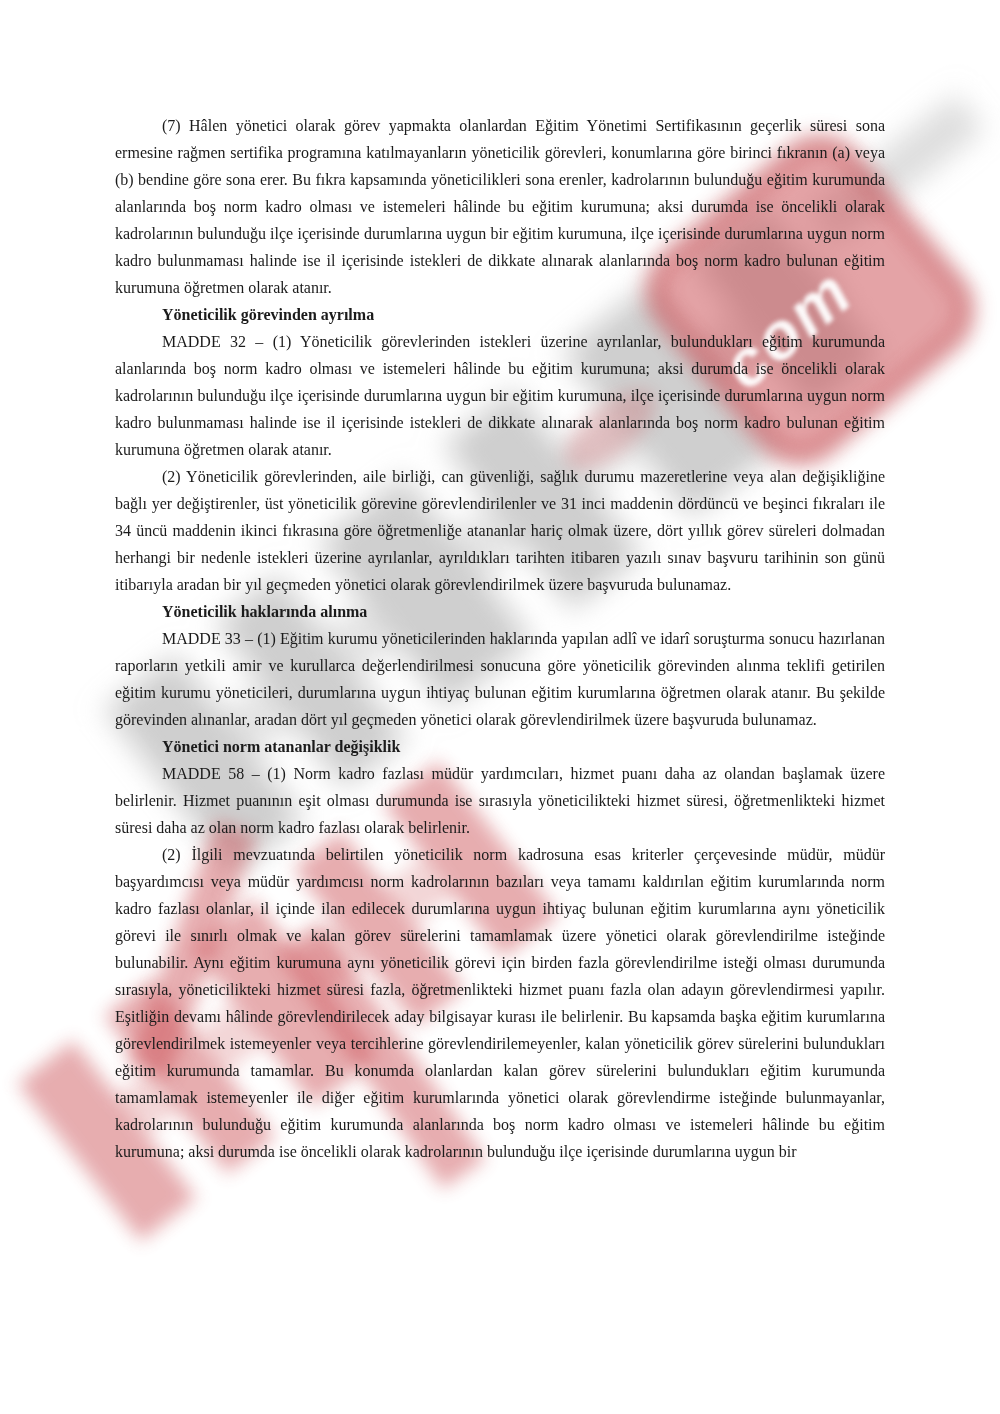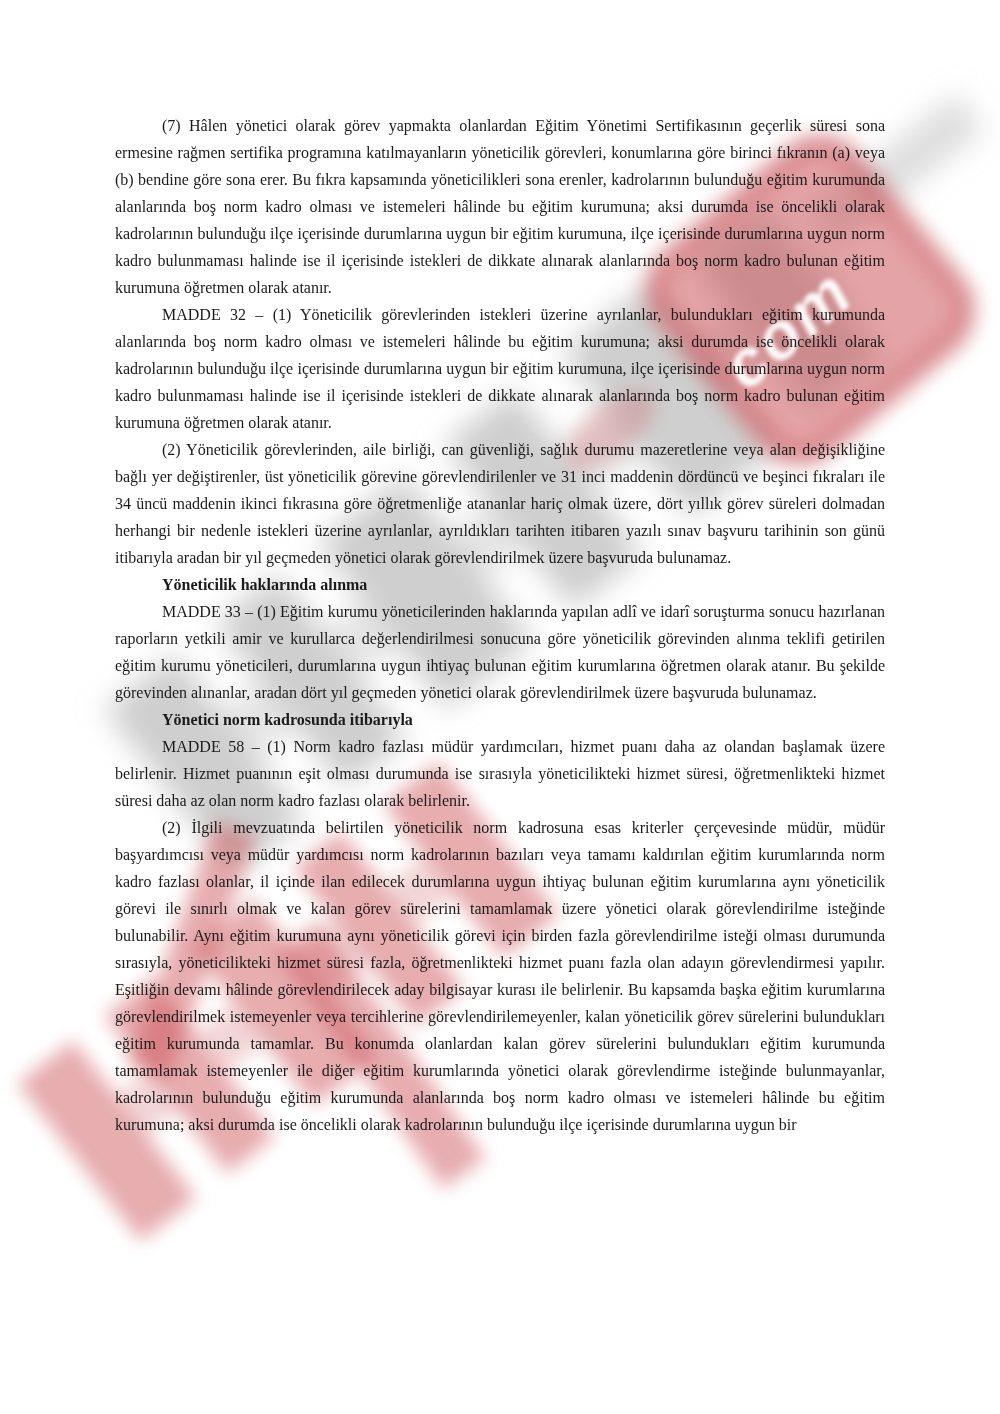--- a/index.html
+++ b/index.html
@@ -81,29 +81,30 @@
       <text x="702" y="330" font-family="Liberation Sans, sans-serif" font-size="66" font-weight="bold" font-style="italic" fill="#ffffff" opacity="0.95" filter="url(#blurSm)" letter-spacing="3">com</text>
     </g>
 
     <ellipse cx="610" cy="430" rx="55" ry="25" transform="rotate(-40 610 430)" opacity="0.25" filter="url(#blurMed)" fill="#c94a50"></ellipse>
   </svg>
 
   <div class="content">
 
     <p><span>(7) Hâlen yönetici olarak görev yapmakta olanlardan Eğitim Yönetimi Sertifikasının geçerlik süresi sona ermesine rağmen sertifika programına katılmayanların yöneticilik görevleri, konumlarına göre birinci fıkranın (a) veya (b) bendine göre sona erer. Bu fıkra kapsamında yöneticilikleri sona erenler, kadrolarının bulunduğu eğitim kurumunda alanlarında boş norm kadro olması ve istemeleri hâlinde bu eğitim kurumuna; aksi durumda ise öncelikli olarak kadrolarının bulunduğu ilçe içerisinde durumlarına uygun bir eğitim kurumuna, ilçe içerisinde durumlarına uygun norm kadro bulunmaması halinde ise il içerisinde istekleri de dikkate alınarak alanlarında boş norm kadro bulunan eğitim kurumuna öğretmen olarak atanır.</span></p>
 
+    <p class="heading"><span>Yöneticilik görevinden ayrılma</span></p>
 
     <p><b>MADDE 32 –</b><span> (1) Yöneticilik görevlerinden istekleri üzerine ayrılanlar, bulundukları eğitim kurumunda alanlarında boş norm kadro olması ve istemeleri hâlinde bu eğitim kurumuna; aksi durumda ise öncelikli olarak kadrolarının bulunduğu ilçe içerisinde durumlarına uygun bir eğitim kurumuna, ilçe içerisinde durumlarına uygun norm kadro bulunmaması halinde ise il içerisinde istekleri de dikkate alınarak alanlarında boş norm kadro bulunan eğitim kurumuna öğretmen olarak atanır.</span></p>
 
     <p><span>(2) Yöneticilik görevlerinden, aile birliği, can güvenliği, sağlık durumu mazeretlerine veya alan değişikliğine bağlı yer değiştirenler, üst yöneticilik görevine görevlendirilenler ve 31 inci maddenin dördüncü ve beşinci fıkraları ile 34 üncü maddenin ikinci fıkrasına göre öğretmenliğe atananlar hariç olmak üzere, dört yıllık görev süreleri dolmadan herhangi bir nedenle istekleri üzerine ayrılanlar, ayrıldıkları tarihten itibaren yazılı sınav başvuru tarihinin son günü itibarıyla aradan bir yıl geçmeden yönetici olarak görevlendirilmek üzere başvuruda bulunamaz.</span></p>
 
     <p class="heading"><span>Yöneticilik haklarında alınma</span></p>
 
     <p><b>MADDE 33 –</b><span> (1) Eğitim kurumu yöneticilerinden haklarında yapılan adlî ve idarî soruşturma sonucu hazırlanan raporların yetkili amir ve kurullarca değerlendirilmesi sonucuna göre yöneticilik görevinden alınma teklifi getirilen eğitim kurumu yöneticileri, durumlarına uygun ihtiyaç bulunan eğitim kurumlarına öğretmen olarak atanır. Bu şekilde görevinden alınanlar, aradan dört yıl geçmeden yönetici olarak görevlendirilmek üzere başvuruda bulunamaz.</span></p>
 
-    <p class="heading"><span>Yönetici norm kadrosunda itibarıyla</span></p>
+    <p class="heading"><span>Yönetici norm atananlar değişiklik</span></p>
 
     <p><b>MADDE 58 –</b><span> (1) Norm kadro fazlası müdür yardımcıları, hizmet puanı daha az olandan başlamak üzere belirlenir. Hizmet puanının eşit olması durumunda ise sırasıyla yöneticilikteki hizmet süresi, öğretmenlikteki hizmet süresi daha az olan norm kadro fazlası olarak belirlenir.</span></p>
 
     <p><span>(2) İlgili mevzuatında belirtilen yöneticilik norm kadrosuna esas kriterler çerçevesinde müdür, müdür başyardımcısı veya müdür yardımcısı norm kadrolarının bazıları veya tamamı kaldırılan eğitim kurumlarında norm kadro fazlası olanlar, il içinde ilan edilecek durumlarına uygun ihtiyaç bulunan eğitim kurumlarına aynı yöneticilik görevi ile sınırlı olmak ve kalan görev sürelerini tamamlamak üzere yönetici olarak görevlendirilme isteğinde bulunabilir. Aynı eğitim kurumuna aynı yöneticilik görevi için birden fazla görevlendirilme isteği olması durumunda sırasıyla, yöneticilikteki hizmet süresi fazla, öğretmenlikteki hizmet puanı fazla olan adayın görevlendirmesi yapılır. Eşitliğin devamı hâlinde görevlendirilecek aday bilgisayar kurası ile belirlenir. Bu kapsamda başka eğitim kurumlarına görevlendirilmek istemeyenler veya tercihlerine görevlendirilemeyenler, kalan yöneticilik görev sürelerini bulundukları eğitim kurumunda tamamlar. Bu konumda olanlardan kalan görev sürelerini bulundukları eğitim kurumunda tamamlamak istemeyenler ile diğer eğitim kurumlarında yönetici olarak görevlendirme isteğinde bulunmayanlar, kadrolarının bulunduğu eğitim kurumunda alanlarında boş norm kadro olması ve istemeleri hâlinde bu eğitim kurumuna; aksi durumda ise öncelikli olarak kadrolarının bulunduğu ilçe içerisinde durumlarına uygun bir</span></p>
 
   </div>
 </div>
 
 </body></html>

